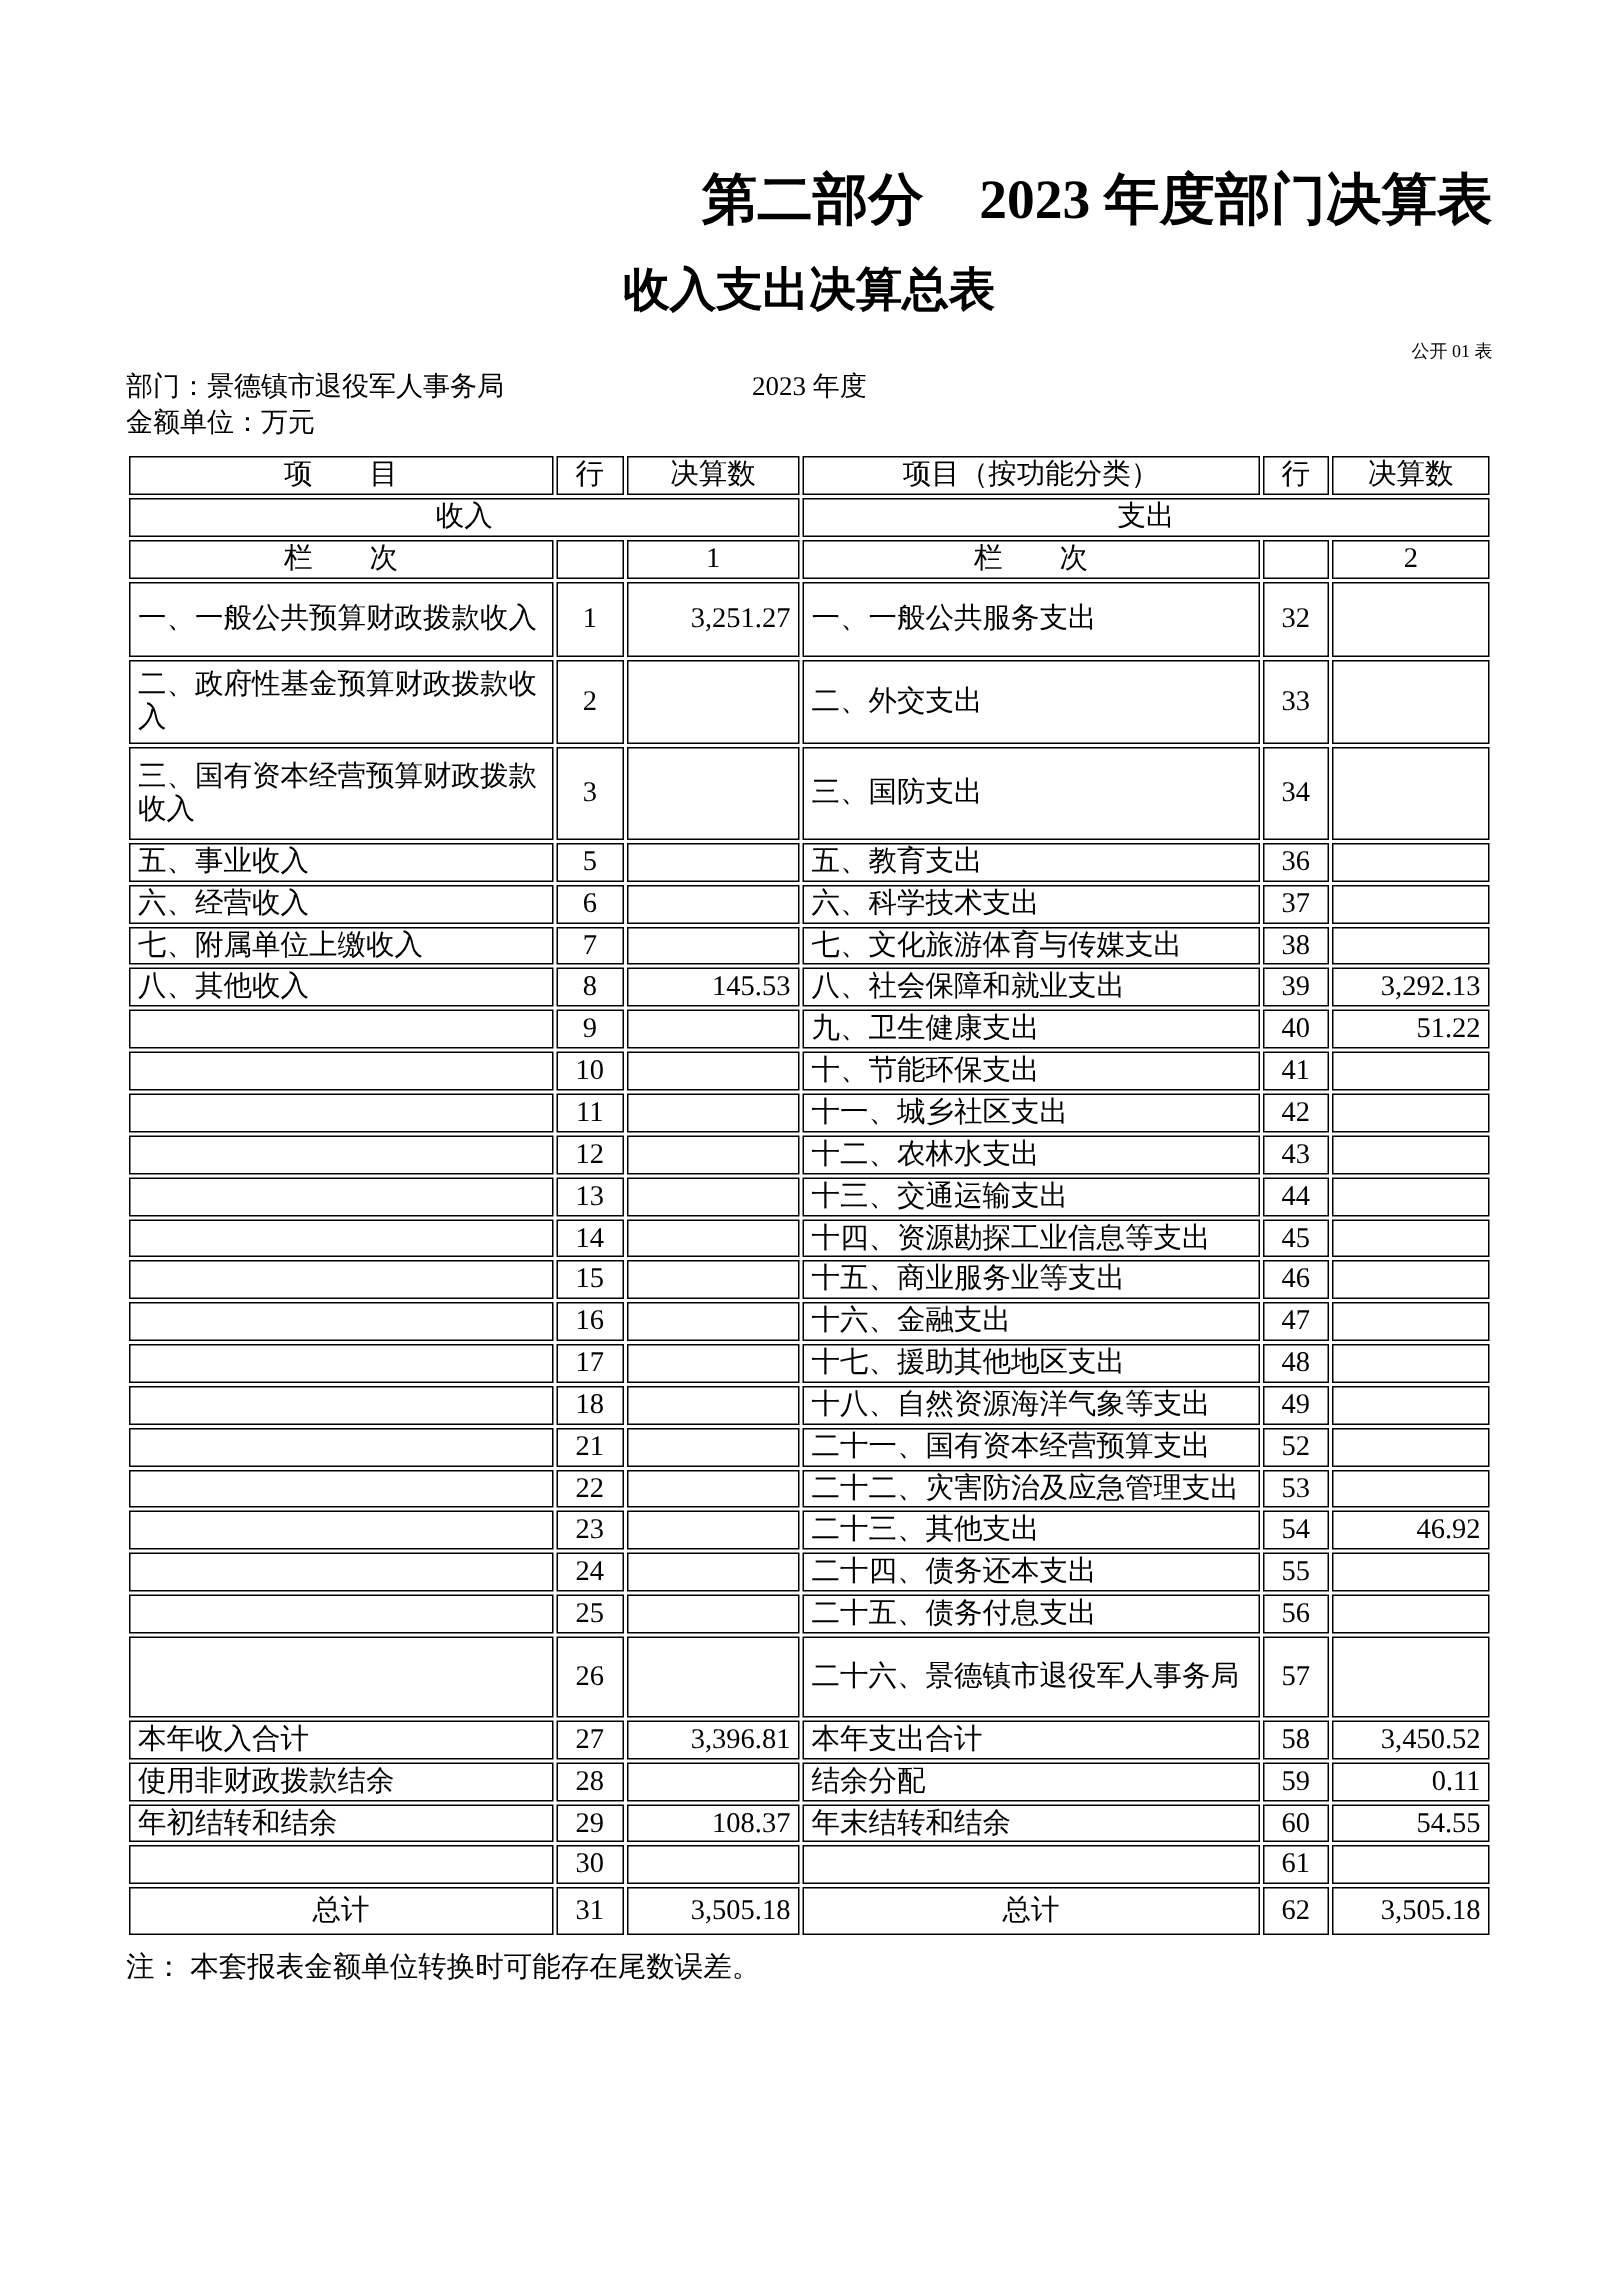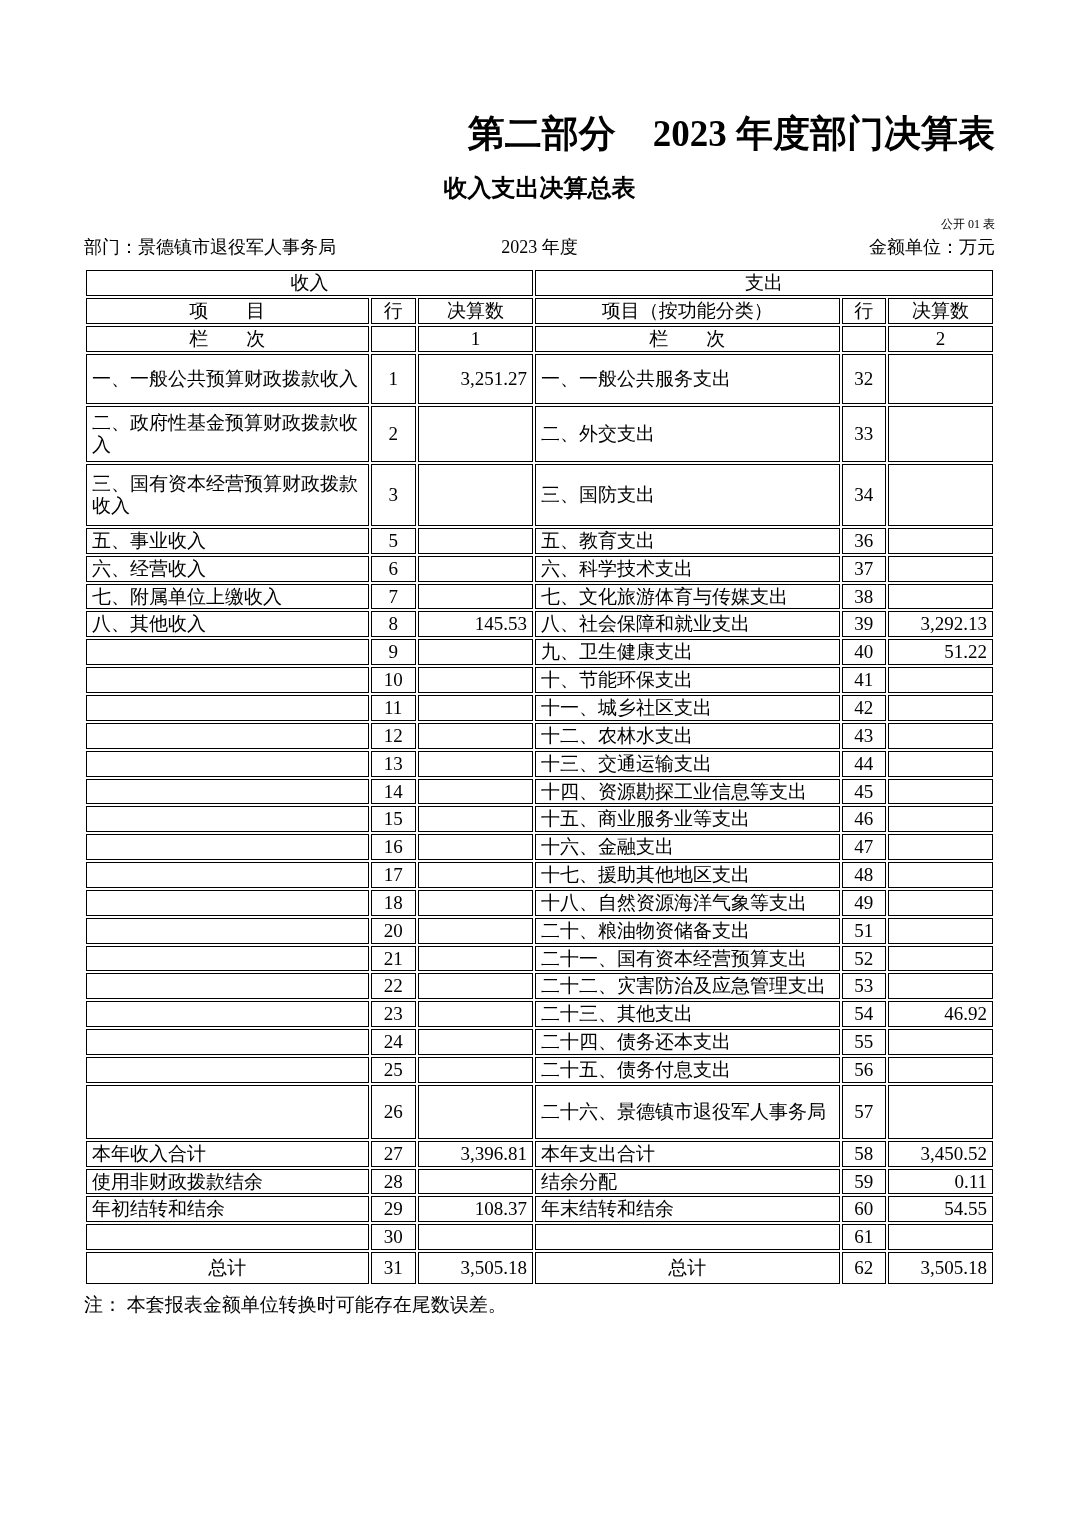--- a/index.html
+++ b/index.html
@@ -18,36 +18,37 @@
     padding: 112px 79px 0 84px;
   }
   .title {
     font-size: 37px;
     font-weight: bold;
     text-align: right;
     line-height: 1.2;
     margin: 0 0 16px 0;
   }
   .subtitle {
-    font-size: 24px;
+    font-size: 31px;
     font-weight: bold;
     text-align: center;
     margin: 0 0 12px 0;
   }
   .table-code {
     text-align: right;
     font-size: 12px;
     margin: 0 0 2px 0;
   }
   .meta {
     position: relative;
     font-size: 18px;
     margin: 0 0 9px 0;
     display: flex;
     justify-content: space-between;
+    flex-direction: column;
   }
   .meta .center-abs {
     position: absolute;
     left: 50%;
     transform: translateX(-50%);
   }
   table.fin {
     border-collapse: separate;
     border-spacing: 2px;
     table-layout: fixed;
@@ -99,30 +100,30 @@
     <colgroup>
       <col style="width:280px">
       <col style="width:45px">
       <col style="width:114px">
       <col style="width:302px">
       <col style="width:44px">
       <col style="width:104px">
     </colgroup>
     <thead>
       <tr>
-        <th colspan="3">收入</th>
-        <th colspan="3">支出</th>
-      </tr>
-      <tr>
         <th>项　　目</th>
         <th>行</th>
         <th>决算数</th>
         <th>项目（按功能分类）</th>
         <th>行</th>
         <th>决算数</th>
+      </tr>
+      <tr>
+        <th colspan="3">收入</th>
+        <th colspan="3">支出</th>
       </tr>
       <tr>
         <th>栏　　次</th>
         <th></th>
         <th>1</th>
         <th>栏　　次</th>
         <th></th>
         <th>2</th>
       </tr>
     </thead>
@@ -258,28 +259,20 @@
         <tr>
           <td class="item"></td>
           <td class="rowno">18</td>
           <td class="amount"></td>
           <td class="item">十八、自然资源海洋气象等支出</td>
           <td class="rowno">49</td>
           <td class="amount"></td>
         </tr>
         <tr>
           <td class="item"></td>
-          <td class="rowno">20</td>
-          <td class="amount"></td>
-          <td class="item">二十、粮油物资储备支出</td>
-          <td class="rowno">51</td>
-          <td class="amount"></td>
-        </tr>
-        <tr>
-          <td class="item"></td>
           <td class="rowno">21</td>
           <td class="amount"></td>
           <td class="item">二十一、国有资本经营预算支出</td>
           <td class="rowno">52</td>
           <td class="amount"></td>
         </tr>
         <tr>
           <td class="item"></td>
           <td class="rowno">22</td>
           <td class="amount"></td>

